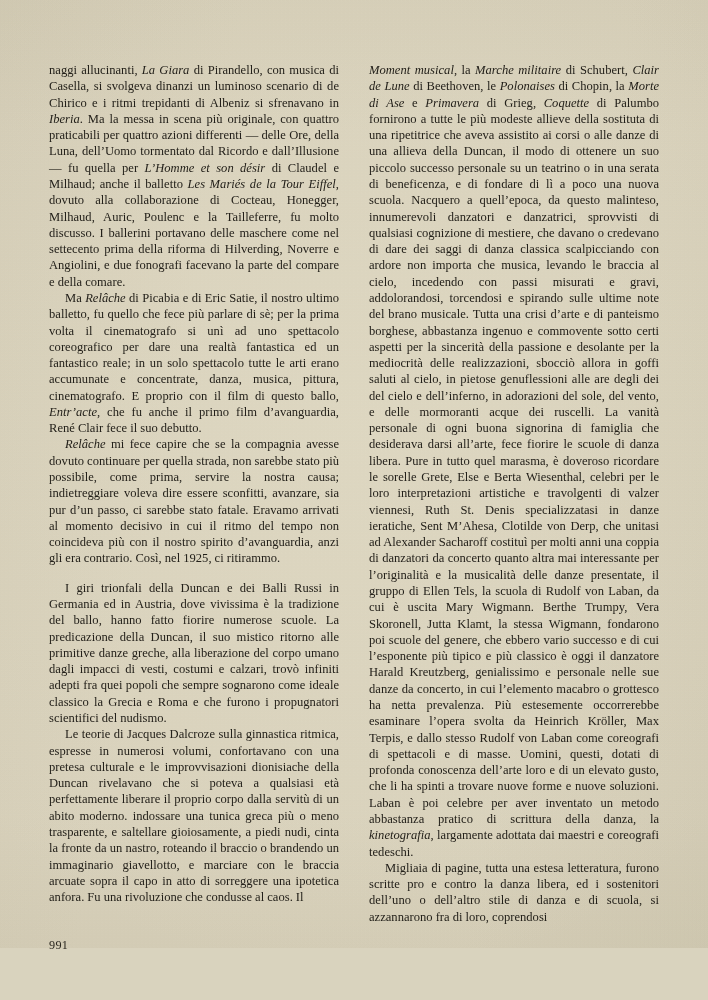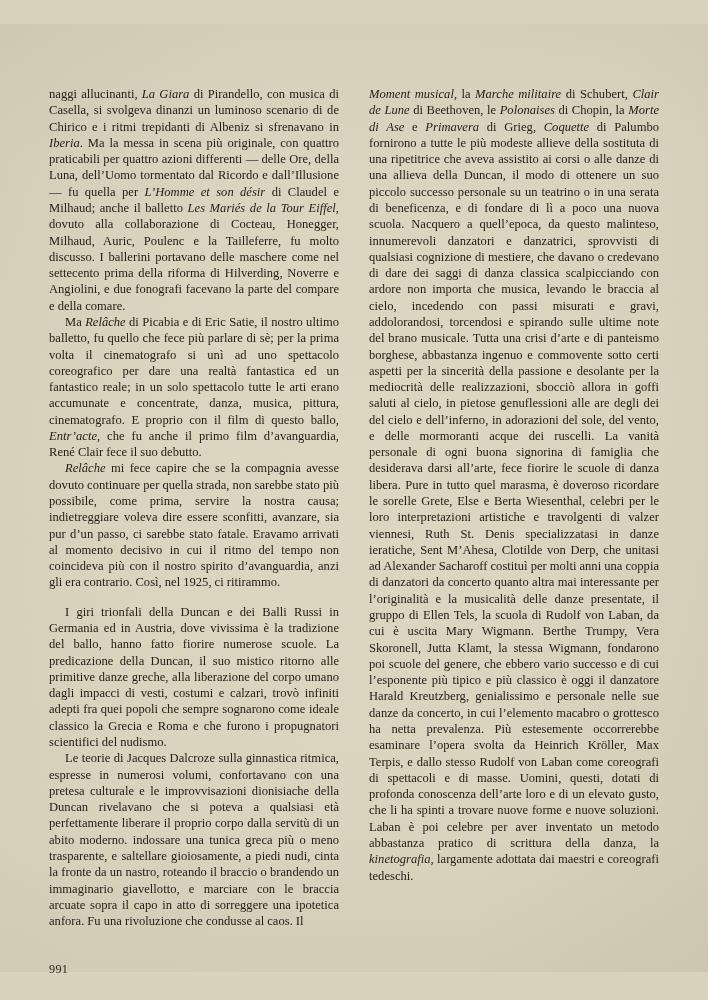--- a/index.html
+++ b/index.html
@@ -18,21 +18,20 @@
     position: relative;
     width: 708px;
     height: 948px;
     background: #d9d2bc;
     
     background-image:
       radial-gradient(ellipse 120% 95% at 50% 45%, rgba(226,220,198,0.55) 0%, rgba(226,220,198,0.0) 62%),
       linear-gradient(100deg, rgba(190,182,158,0.20) 0%, rgba(190,182,158,0.0) 28%, rgba(190,182,158,0.0) 72%, rgba(186,178,152,0.22) 100%),
       linear-gradient(180deg, rgba(196,188,163,0.22) 0%, rgba(196,188,163,0.0) 14%, rgba(196,188,163,0.0) 86%, rgba(196,188,163,0.26) 100%);
     box-sizing: border-box;
-    margin-top: 24px;
   }
 
   #columns {
     position: absolute;
     left: 49px;
     top: 62px;
     width: 610px;
     height: 860px;
     display: flex;
     flex-direction: row;
@@ -90,19 +89,20 @@
   <div id="columns">
     <div class="column" id="col-left">
         <p class="para"><span>naggi allucinanti, </span><i>La Giara</i><span> di Pirandello, con musica di Casella, si svolgeva dinanzi un luminoso scenario di de Chirico e i ritmi trepidanti di Albeniz si sfrenavano in </span><i>Iberia</i><span>. Ma la messa in scena più originale, con quattro praticabili per quattro azioni differenti — delle Ore, della Luna, dell’Uomo tormentato dal Ricordo e dall’Illusione — fu quella per </span><i>L’Homme et son désir</i><span> di Claudel e Milhaud; anche il balletto </span><i>Les Mariés de la Tour Eiffel</i><span>, dovuto alla collaborazione di Cocteau, Honegger, Milhaud, Auric, Poulenc e la Tailleferre, fu molto discusso. I ballerini portavano delle maschere come nel settecento prima della riforma di Hilverding, Noverre e Angiolini, e due fonografi facevano la parte del compare e della comare.</span></p>
         <p class="para indent"><span>Ma </span><i>Relâche</i><span> di Picabia e di Eric Satie, il nostro ultimo balletto, fu quello che fece più parlare di sè; per la prima volta il cinematografo si unì ad uno spettacolo coreografico per dare una realtà fantastica ed un fantastico reale; in un solo spettacolo tutte le arti erano accumunate e concentrate, danza, musica, pittura, cinematografo. E proprio con il film di questo ballo, </span><i>Entr’acte</i><span>, che fu anche il primo film d’avanguardia, René Clair fece il suo debutto.</span></p>
         <p class="para indent"><i>Relâche</i><span> mi fece capire che se la compagnia avesse dovuto continuare per quella strada, non sarebbe stato più possibile, come prima, servire la nostra causa; indietreggiare voleva dire essere sconfitti, avanzare, sia pur d’un passo, ci sarebbe stato fatale. Eravamo arrivati al momento decisivo in cui il ritmo del tempo non coincideva più con il nostro spirito d’avanguardia, anzi gli era contrario. Così, nel 1925, ci ritirammo.</span></p>
         <p class="para indent" style="margin-top: 13px;"><span>I giri trionfali della Duncan e dei Balli Russi in Germania ed in Austria, dove vivissima è la tradizione del ballo, hanno fatto fiorire numerose scuole. La predicazione della Duncan, il suo mistico ritorno alle primitive danze greche, alla liberazione del corpo umano dagli impacci di vesti, costumi e calzari, trovò infiniti adepti fra quei popoli che sempre sognarono come ideale classico la Grecia e Roma e che furono i propugnatori scientifici del nudismo.</span></p>
         <p class="para indent"><span>Le teorie di Jacques Dalcroze sulla ginnastica ritmica, espresse in numerosi volumi, confortavano con una pretesa culturale e le improvvisazioni dionisiache della Duncan rivelavano che si poteva a qualsiasi età perfettamente liberare il proprio corpo dalla servitù di un abito moderno. indossare una tunica greca più o meno trasparente, e saltellare gioiosamente, a piedi nudi, cinta la fronte da un nastro, roteando il braccio o brandendo un immaginario giavellotto, e marciare con le braccia arcuate sopra il capo in atto di sorreggere una ipotetica anfora. Fu una rivoluzione che condusse al caos. Il</span></p>
       </div>
     <div class="column" id="col-right">
         <p class="para"><i>Moment musical</i><span>, la </span><i>Marche militaire</i><span> di Schubert, </span><i>Clair de Lune</i><span> di Beethoven, le </span><i>Polonaises</i><span> di Chopin, la </span><i>Morte di Ase</i><span> e </span><i>Primavera</i><span> di Grieg, </span><i>Coquette</i><span> di Palumbo fornirono a tutte le più modeste allieve della sostituta di una ripetitrice che aveva assistito ai corsi o alle danze di una allieva della Duncan, il modo di ottenere un suo piccolo successo personale su un teatrino o in una serata di beneficenza, e di fondare di lì a poco una nuova scuola. Nacquero a quell’epoca, da questo malinteso, innumerevoli danzatori e danzatrici, sprovvisti di qualsiasi cognizione di mestiere, che davano o credevano di dare dei saggi di danza classica scalpicciando con ardore non importa che musica, levando le braccia al cielo, incedendo con passi misurati e gravi, addolorandosi, torcendosi e spirando sulle ultime note del brano musicale. Tutta una crisi d’arte e di panteismo borghese, abbastanza ingenuo e commovente sotto certi aspetti per la sincerità della passione e desolante per la mediocrità delle realizzazioni, sbocciò allora in goffi saluti al cielo, in pietose genuflessioni alle are degli dei del cielo e dell’inferno, in adorazioni del sole, del vento, e delle mormoranti acque dei ruscelli. La vanità personale di ogni buona signorina di famiglia che desiderava darsi all’arte, fece fiorire le scuole di danza libera. Pure in tutto quel marasma, è doveroso ricordare le sorelle Grete, Else e Berta Wiesenthal, celebri per le loro interpretazioni artistiche e travolgenti di valzer viennesi, Ruth St. Denis specializzatasi in danze ieratiche, Sent M’Ahesa, Clotilde von Derp, che unitasi ad Alexander Sacharoff costituì per molti anni una coppia di danzatori da concerto quanto altra mai interessante per l’originalità e la musicalità delle danze presentate, il gruppo di Ellen Tels, la scuola di Rudolf von Laban, da cui è uscita Mary Wigmann. Berthe Trumpy, Vera Skoronell, Jutta Klamt, la stessa Wigmann, fondarono poi scuole del genere, che ebbero vario successo e di cui l’esponente più tipico e più classico è oggi il danzatore Harald Kreutzberg, genialissimo e personale nelle sue danze da concerto, in cui l’elemento macabro o grottesco ha netta prevalenza. Più estesemente occorrerebbe esaminare l’opera svolta da Heinrich Kröller, Max Terpis, e dallo stesso Rudolf von Laban come coreografi di spettacoli e di masse. Uomini, questi, dotati di profonda conoscenza dell’arte loro e di un elevato gusto, che li ha spinti a trovare nuove forme e nuove soluzioni. Laban è poi celebre per aver inventato un metodo abbastanza pratico di scrittura della danza, la </span><i>kinetografia</i><span>, largamente adottata dai maestri e coreografi tedeschi.</span></p>
+        <p class="para indent"><span>Migliaia di pagine, tutta una estesa letteratura, furono scritte pro e contro la danza libera, ed i sostenitori dell’uno o dell’altro stile di danza e di scuola, si azzannarono fra di loro, coprendosi</span></p>
       </div>
   </div>
 
   <div id="page-number">991</div>
 
   <div id="grain"></div>
 </div>
 
 </body></html>

